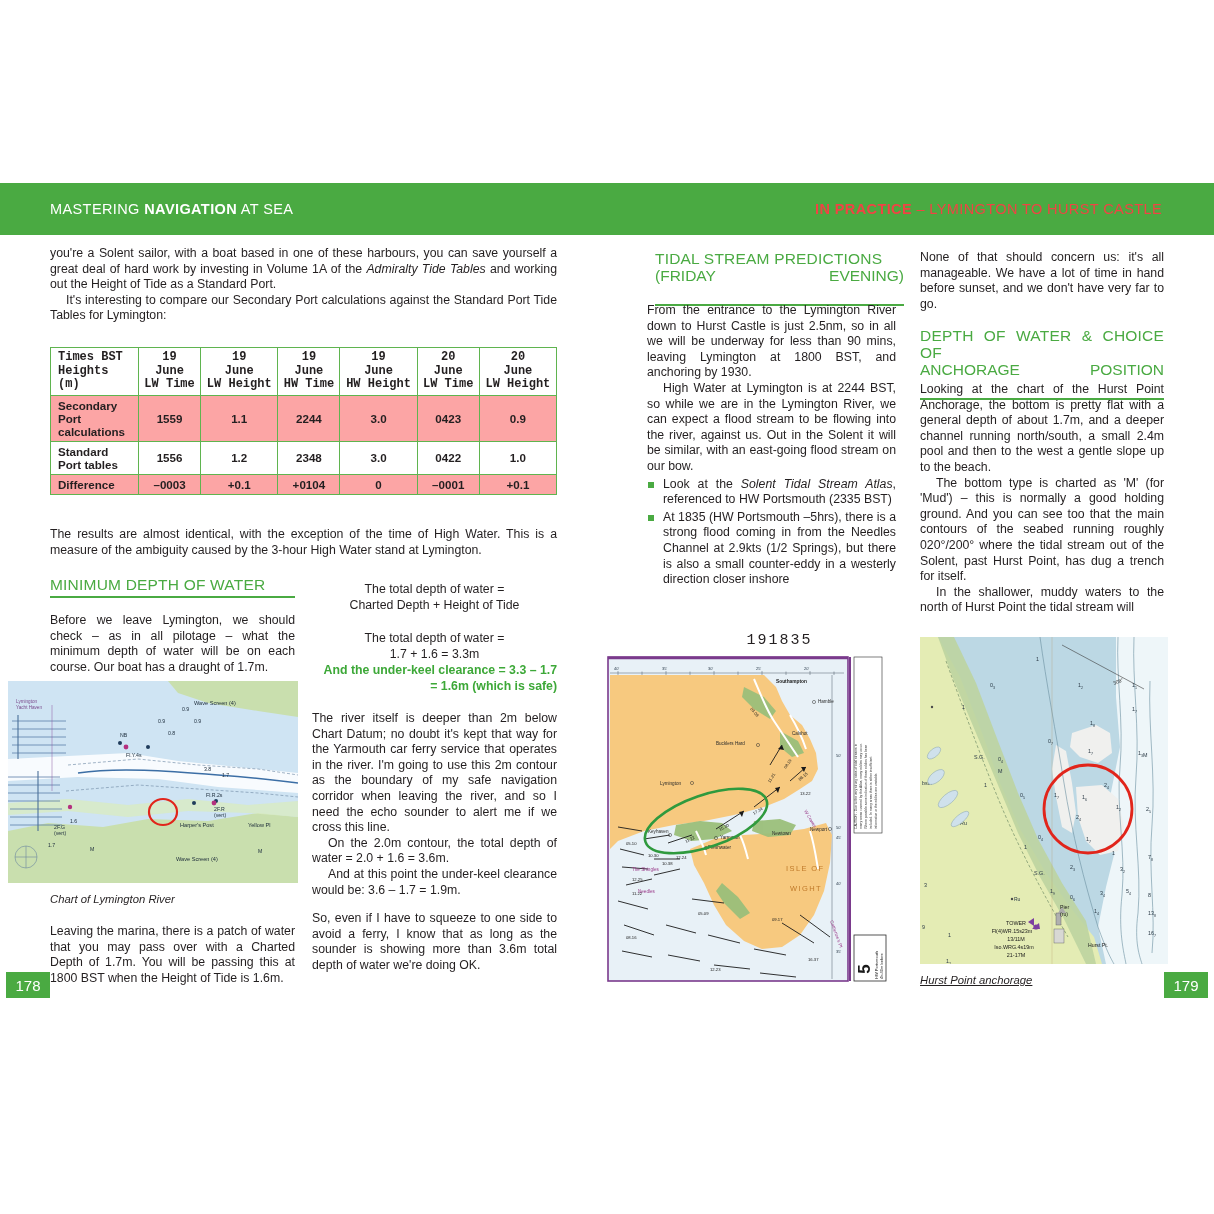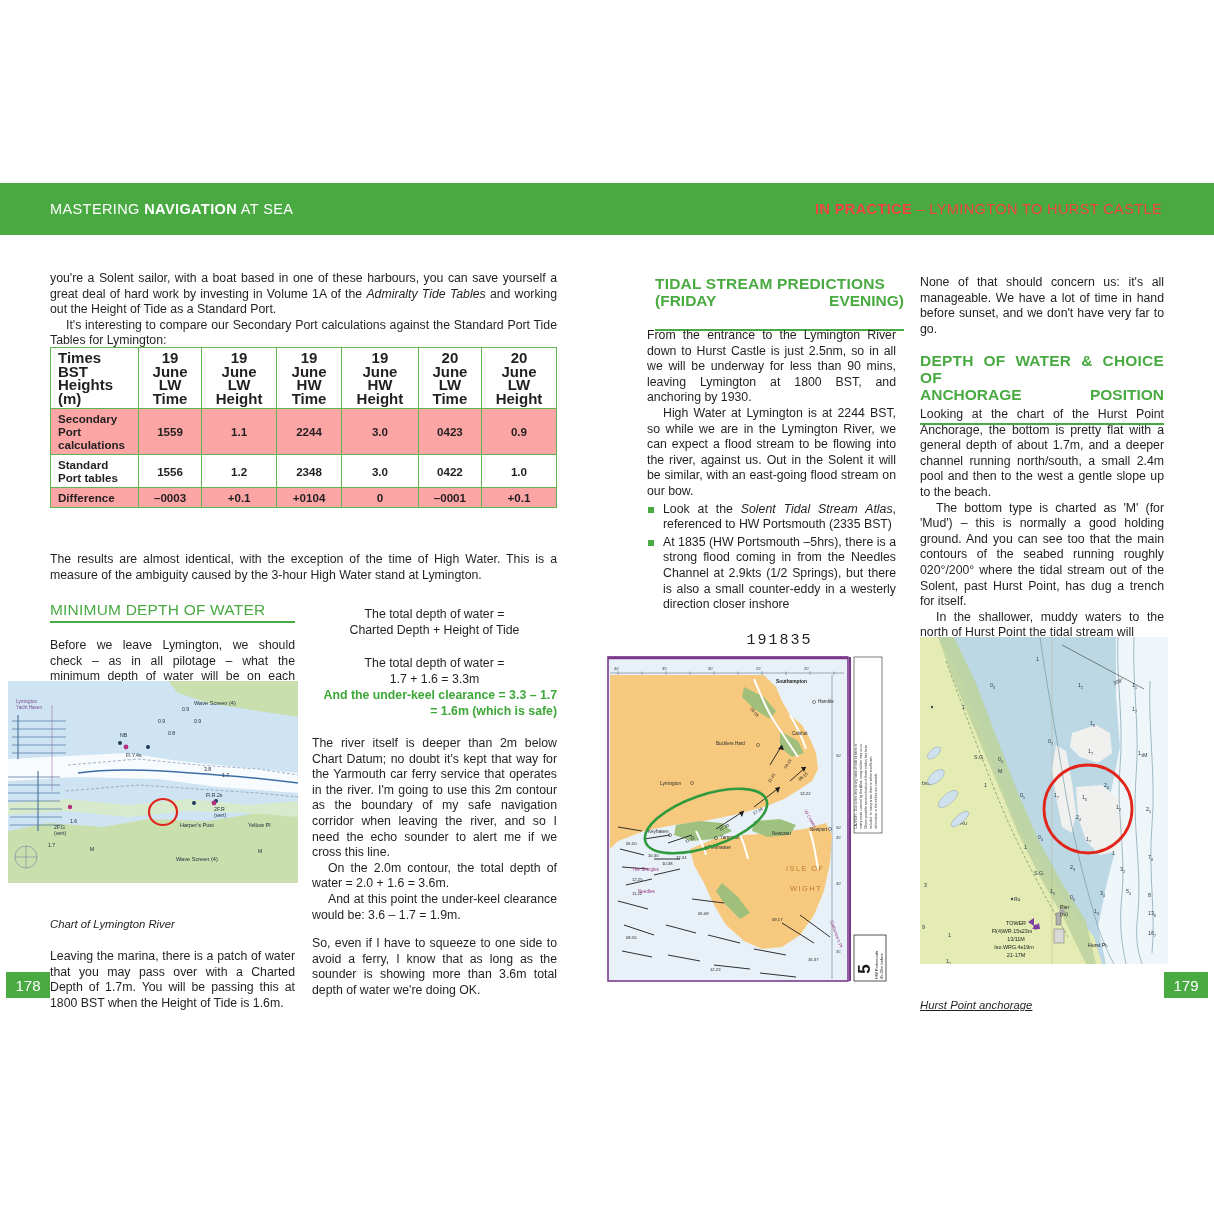--- a/index.html
+++ b/index.html
@@ -50,21 +50,21 @@
     color: #ffffff;
     font-size: 15px;
     display: flex;
     align-items: center;
     justify-content: center;
   }
   .pagenum.left { left: 6px; top: 972px; }
   .pagenum.right { right: 6px; top: 972px; }
 
   
-  .col { position: absolute; color: #231f20; margin-top: 25px; }
+  .col { position: absolute; color: #231f20; }
   p.body {
     margin: 0 0 0 0;
     font-size: 12.3px;
     line-height: 15.6px;
     text-align: justify;
     color: #231f20;
   }
   p.body.indent { text-indent: 16px; }
   p.gap { margin-top: 13px; }
   .ital { font-style: italic; }
@@ -72,21 +72,21 @@
   h2.sec {
     margin: 0;
     font-size: 15.5px;
     font-weight: normal;
     color: #4aaa42;
     letter-spacing: 0.2px;
     border-bottom: 2.5px solid #4aaa42;
     padding-bottom: 3px;
     line-height: 17px;
   }
-  h2.sec.justified { text-align: justify; font-weight: bold; }
+  h2.sec.justified { text-align: justify; }
   h2.sec.justified::after { content: ""; display: inline-block; width: 100%; }
 
   ul.bullets { margin: 0; padding: 0; list-style: none; }
   ul.bullets li {
     position: relative;
     padding-left: 16px;
     font-size: 12.3px;
     line-height: 15.6px;
     text-align: justify;
     margin-bottom: 2px;
@@ -118,21 +118,21 @@
     font-size: 11.6px;
     color: #231f20;
   }
   table.tide td, table.tide th {
     border: 1.6px solid #5fb44f;
     padding: 3px 4px;
     text-align: center;
     vertical-align: middle;
     font-weight: bold;
   }
-  table.tide thead th { font-weight: bold; line-height: 13.5px; font-size: 15px; }
+  table.tide thead th { font-weight: bold; line-height: 13.5px; font-size: 12px; font-family: Liberation Mono, monospace; }
   table.tide thead th.first { text-align: left; padding-left: 7px; }
   table.tide td.rowlabel { text-align: left; font-weight: bold; padding-left: 7px; line-height: 13px; }
   tr.shaded td { background: #fca5a5; }
   tr.plain td { background: #ffffff; }
 
   
   .chartbox { position: absolute; }
   .chartlabel-mono {
     font-family: "Liberation Mono", monospace;
     font-size: 15px;

